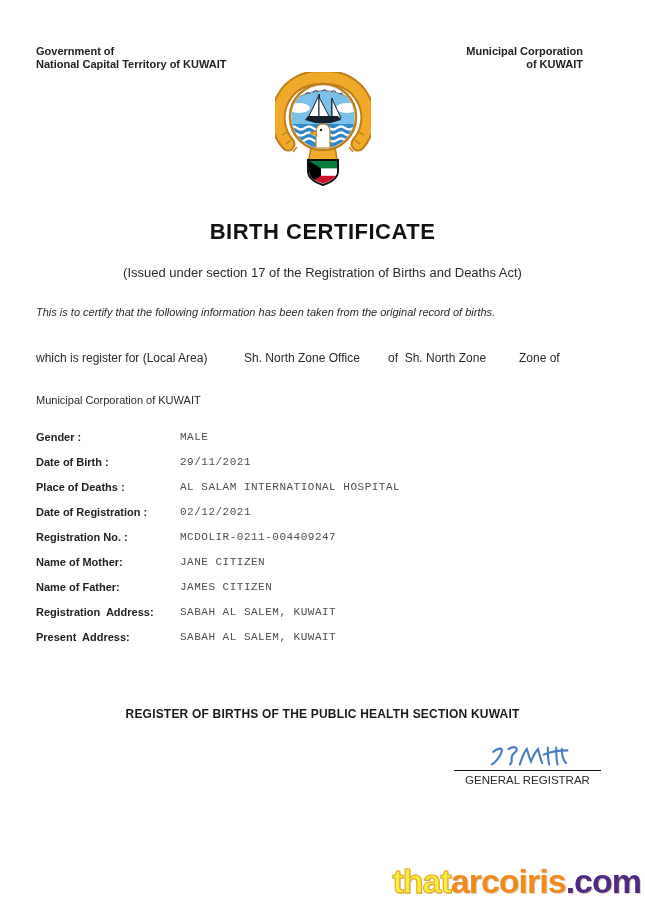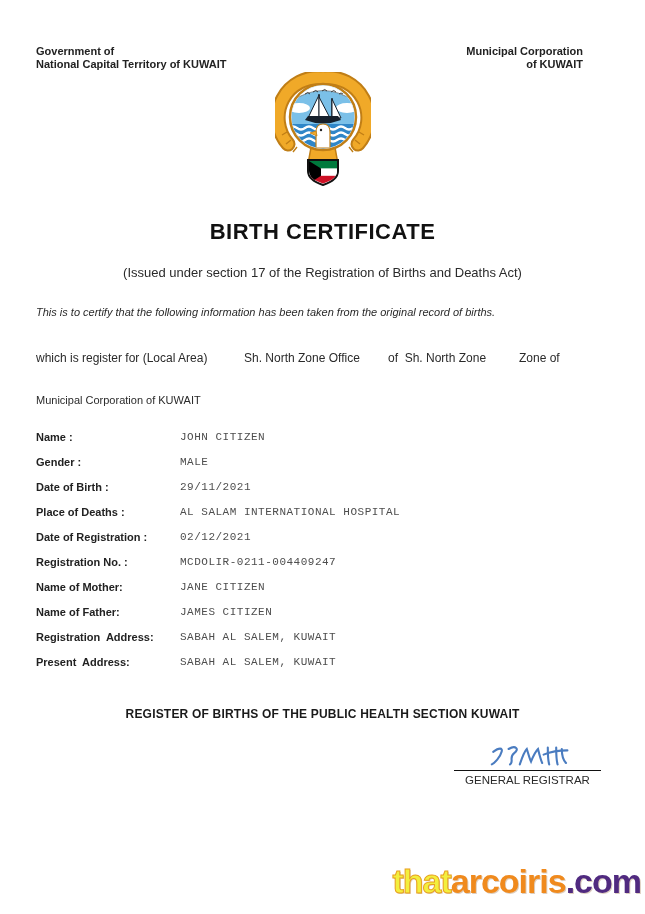--- a/index.html
+++ b/index.html
@@ -175,24 +175,20 @@
   <div class="register-line">
     <span class="rl-p1">which is register for (Local Area)</span>
     <span class="rl-p2">Sh. North Zone Office</span>
     <span class="rl-p3">of  Sh. North Zone</span>
     <span class="rl-p4">Zone of</span>
   </div>
   <div class="corp-line">Municipal Corporation of KUWAIT</div>
 
   <div class="fields">
     <div class="frow">
-      <span class="flabel">Name :</span>
-      <span class="fvalue">JOHN CITIZEN</span>
-    </div>
-    <div class="frow">
       <span class="flabel">Gender :</span>
       <span class="fvalue">MALE</span>
     </div>
     <div class="frow">
       <span class="flabel">Date of Birth :</span>
       <span class="fvalue">29/11/2021</span>
     </div>
     <div class="frow">
       <span class="flabel">Place of Deaths :</span>
       <span class="fvalue">AL SALAM INTERNATIONAL HOSPITAL</span>

